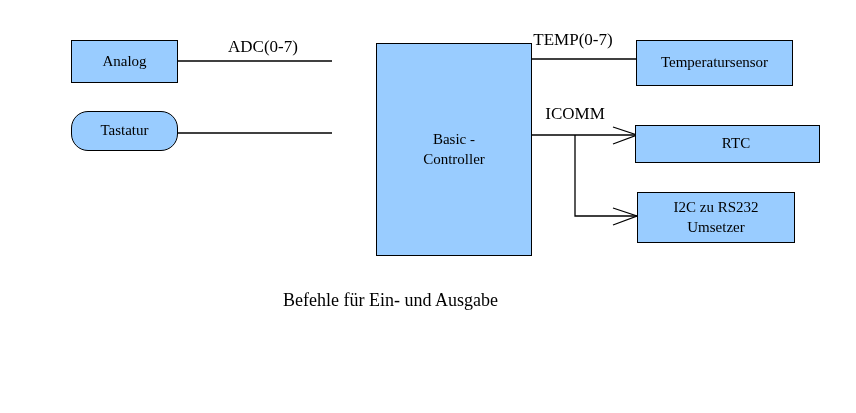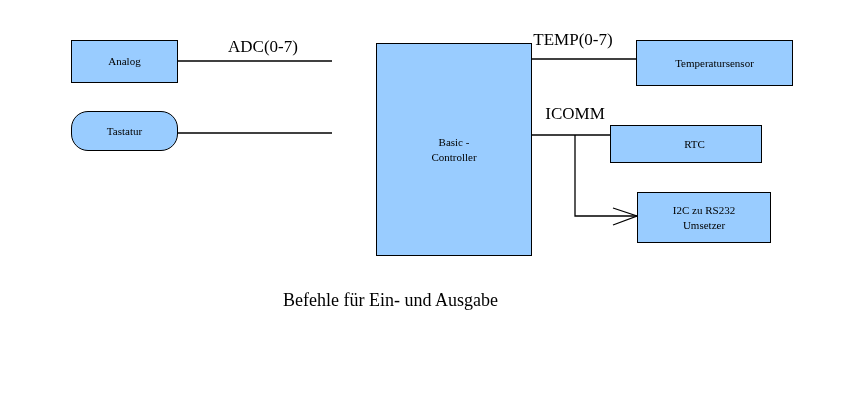--- a/index.html
+++ b/index.html
@@ -32,29 +32,29 @@
   }
   .box {
     position: absolute;
     background: var(--box-fill);
     border: 1px solid var(--box-border);
     display: flex;
     flex-direction: column;
     align-items: center;
     justify-content: center;
     text-align: center;
-    font-size: 11px;
+    font-size: 15px;
     line-height: 1.3;
   }
   .box-analog      { left: 71px;  top: 40px;  width: 107px; height: 43px; }
   .box-tastatur    { left: 71px;  top: 111px; width: 107px; height: 40px; border-radius: 17px; }
   .box-controller  { left: 348px; top: 43px;  width: 156px; height: 213px; margin-left: 28px; }
   .box-tempsensor  { left: 636px; top: 40px;  width: 157px; height: 46px; }
-  .box-rtc         { left: 610px; top: 125px; width: 152px; height: 38px; padding-left: 17px; }
-  .box-i2c         { left: 637px; top: 192px; width: 134px; height: 51px; }
+  .box-rtc         { left: 635px; top: 125px; width: 185px; height: 38px; padding-left: 17px; }
+  .box-i2c         { left: 637px; top: 192px; width: 158px; height: 51px; }
   .signal-label {
     position: absolute;
     font-size: 17px;
     text-align: center;
     white-space: nowrap;
   }
   .label-adc   { left: 200px; top: 37px;  width: 126px; }
   .label-rkey  { left: 196px; top: 99px;  width: 126px; }
   .label-temp  { left: 510px; top: 30px;  width: 126px; }
   .label-icomm { left: 512px; top: 104px; width: 126px; }

